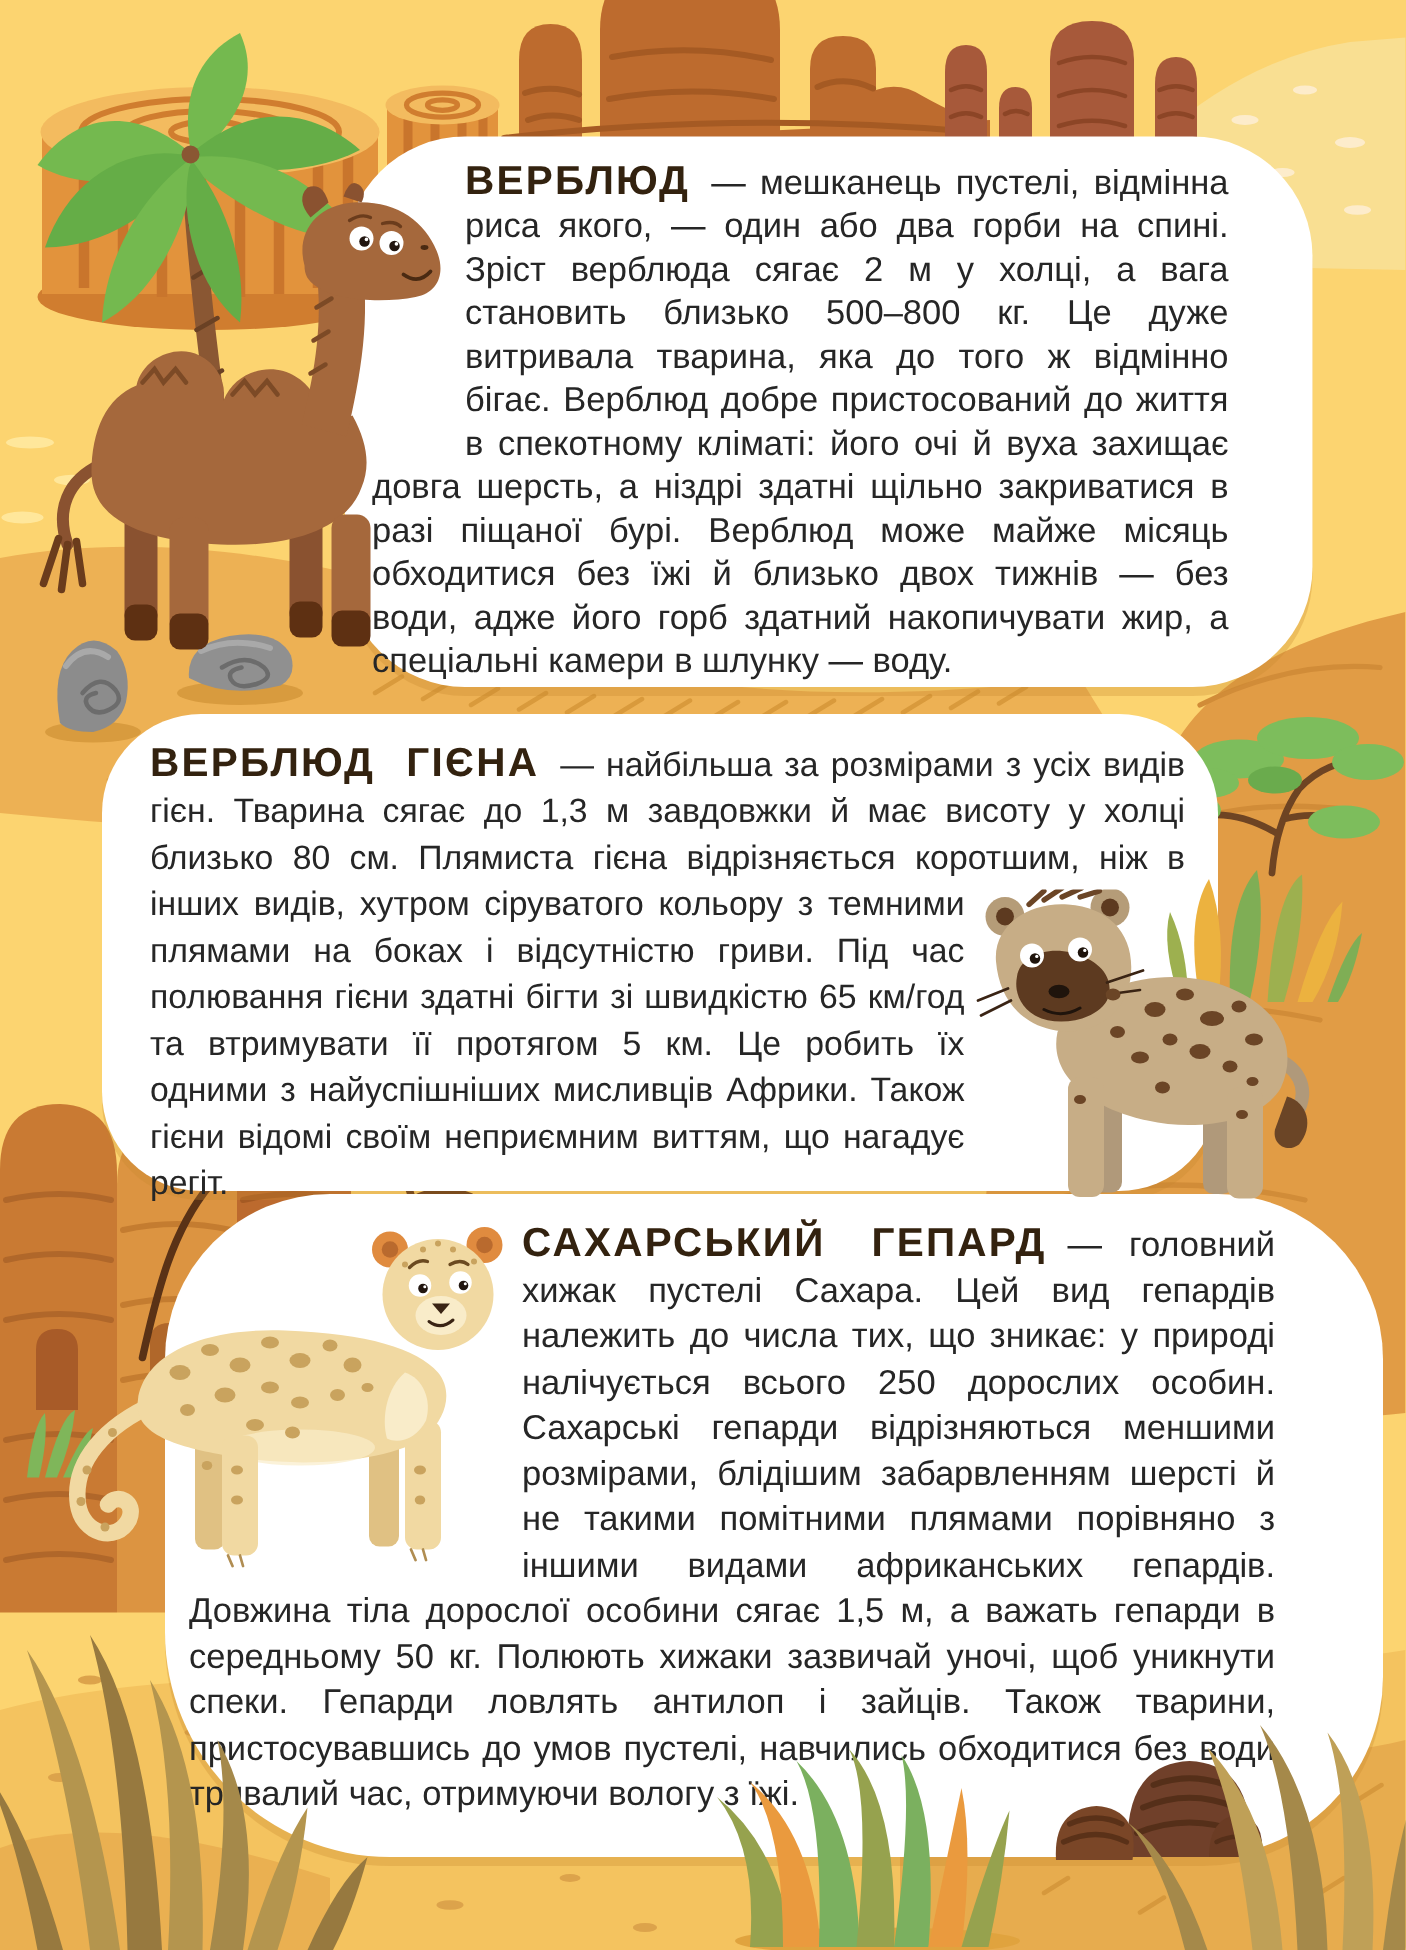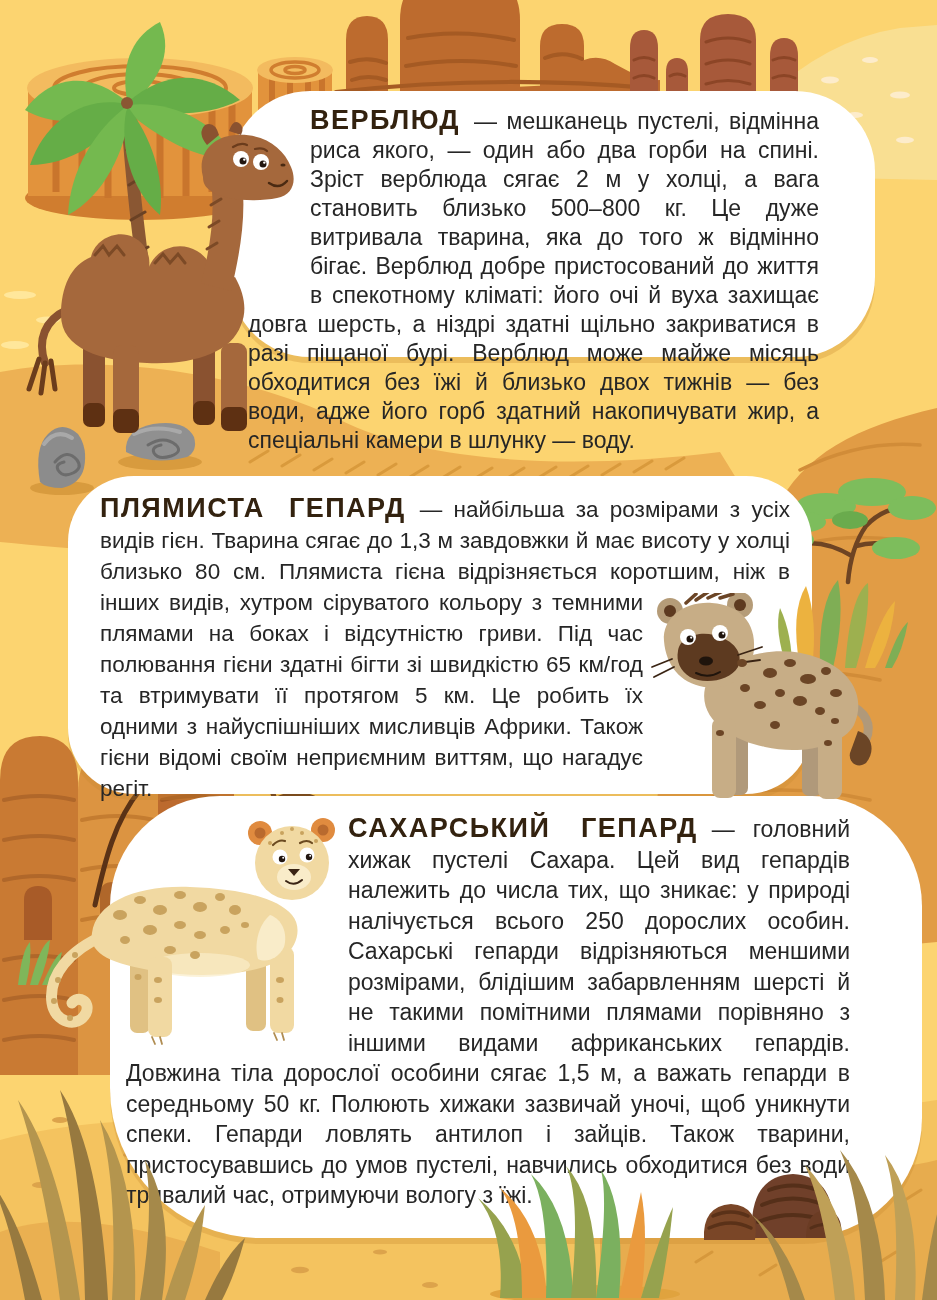--- a/index.html
+++ b/index.html
@@ -11,21 +11,21 @@
   .scene{position:absolute;left:0;top:0;pointer-events:none}
   #scene-back{z-index:0}
   #scene-front{z-index:2}
   .animal{position:absolute;z-index:3;pointer-events:none}
   .bubble{
     position:absolute;background:#ffffff;z-index:1;box-sizing:border-box;
     color:#262626;text-align:justify;
     box-shadow:0 6px 0 0 rgba(199,137,47,.30);
   }
   #bubble-camel{
-    left:230px;top:91px;width:645px;height:266px;border-radius:80px;
+    left:230px;top:91px;width:645px;height:367px;border-radius:80px;
     padding:15px 56px 0 18px;font-size:23px;line-height:29px;
   }
   #bubble-hyena{
     left:68px;top:476px;width:744px;height:318px;border-radius:66px;
     padding:17px 22px 0 32px;font-size:22.5px;line-height:31px;
   }
   #bubble-cheetah{
     left:110px;top:796px;width:812px;height:442px;
     border-radius:110px 110px 120px 150px;
     padding:17px 72px 0 16px;font-size:23px;line-height:30.5px;
@@ -183,21 +183,21 @@
     <path d="M42,985 Q55,955 62,952 Q58,972 50,985 Z"></path>
   </g>
 </svg>
 
 <div id="bubble-camel" class="bubble">
   <span class="fl-camel" aria-hidden="true"></span>
   <span class="sec-title">ВЕРБЛЮД</span><span>— мешканець пустелі, відмінна риса якого, — один або два горби на спині. Зріст верблюда сягає 2 м у холці, а вага становить близько 500–800 кг. Це дуже витривала тварина, яка до того ж відмінно бігає. Верблюд добре пристосований до життя в спекотному кліматі: його очі й вуха захищає довга шерсть, а ніздрі здатні щільно закриватися в разі піщаної бурі. Верблюд може майже місяць обходитися без їжі й близько двох тижнів — без води, адже його горб здатний накопичувати жир, а спеціальні камери в шлунку — воду.</span>
 </div>
 
 <div id="bubble-hyena" class="bubble">
-  <span class="sec-title">ПЛЯМИСТА ГЕПАРД</span><span>— найбільша за розмірами з усіх видів гієн. Тварина сягає до 1,3 м завдовжки й має висоту у холці близько 80 см. Плямиста гієна відрізняється коротшим,</span>
+  <span class="sec-title">ВЕРБЛЮД ГІЄНА</span><span>— найбільша за розмірами з усіх видів гієн. Тварина сягає до 1,3 м завдовжки й має висоту у холці близько 80 см. Плямиста гієна відрізняється коротшим,</span>
   <span class="fl-hyena" aria-hidden="true"></span>
   <span>ніж в інших видів, хутром сіруватого кольору з темними плямами на боках і відсутністю гриви. Під час полювання гієни здатні бігти зі швидкістю 65 км/год та втримувати її протягом 5 км. Це робить їх одними з найуспішніших мисливців Африки. Також гієни відомі своїм неприємним виттям, що нагадує регіт.</span>
 </div>
 
 <div id="bubble-cheetah" class="bubble">
   <span class="fl-cheetah" aria-hidden="true"></span>
   <span class="sec-title">САХАРСЬКИЙ ГЕПАРД</span><span>— головний хижак пустелі Сахара. Цей вид гепардів належить до числа тих, що зникає: у природі налічується всього 250 дорослих особин. Сахарські гепарди відрізняються меншими розмірами, блідішим забарвленням шерсті й не такими помітними плямами порівняно з іншими видами африканських гепардів. Довжина тіла дорослої особини сягає 1,5 м, а важать гепарди в середньому 50 кг. Полюють хижаки зазвичай уночі, щоб уникнути спеки. Гепарди ловлять антилоп і зайців. Також тварини, пристосувавшись до умов пустелі, навчились обходитися без води тривалий час, отримуючи вологу з їжі.</span>
 </div>
 
 <svg id="scene-front" class="scene" width="937" height="1300" viewBox="0 0 937 1300">

